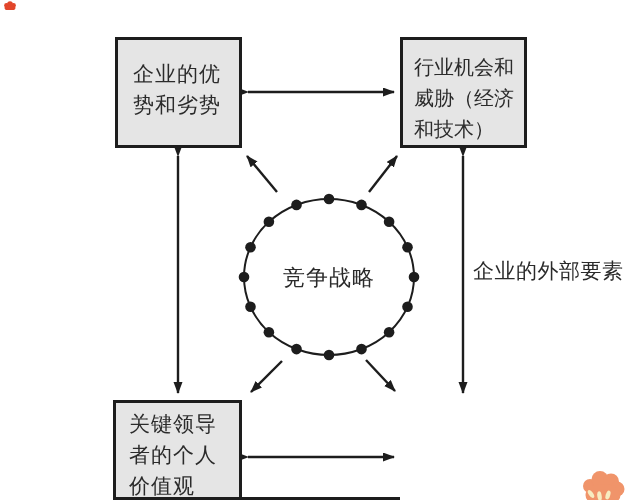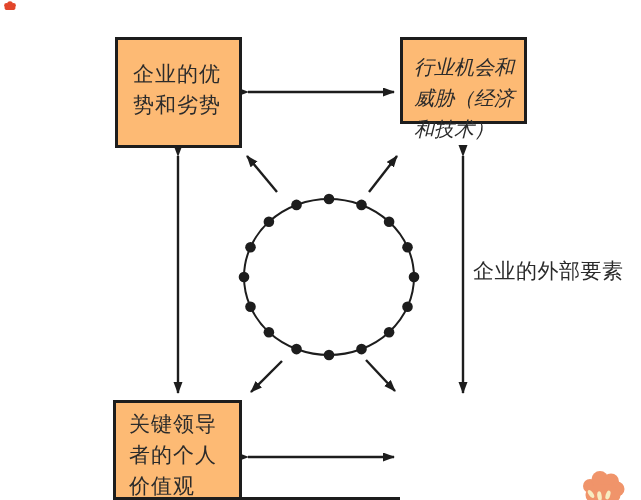--- a/index.html
+++ b/index.html
@@ -13,28 +13,28 @@
     width: 641px;
     height: 500px;
     background: var(--background, #ffffff);
     overflow: hidden;
     color: var(--text, #2b2b2b);
   }
   .box {
     position: absolute;
     box-sizing: border-box;
     border: 3px solid var(--line, #1d1d1d);
-    background: #fdba74;
+    background: #e5e5e5;
     white-space: pre-line;
     font-size: 21px;
     line-height: 31px;
     letter-spacing: 1px;
   }
   #box-tl { left: 115px; top: 37px;  width: 127px; height: 111px; padding: 19px 0 0 15px; }
-  #box-tr { left: 400px; top: 37px;  width: 127px; height: 87px; padding: 12px 0 0 11px; font-size: 20px; letter-spacing: 0; font-style: italic; }
+  #box-tr { left: 400px; top: 37px;  width: 127px; height: 111px; padding: 12px 0 0 11px; font-size: 20px; letter-spacing: 0; }
   #box-bl { left: 113px; top: 400px; width: 129px; height: 100px; padding: 6px 0 0 13px; }
   #box-br { left: 400px; top: 400px; width: 127px; height: 100px; padding: 6px 0 0 13px; }
   #bottom-joint-line {
     position: absolute;
     left: 242px; top: 497px; width: 158px; height: 3px;
     background: var(--line, #1d1d1d);
   }
   .side-label {
     position: absolute;
     top: 257px;
@@ -110,20 +110,21 @@
   <div class="box" id="box-tl">企业的优
 势和劣势</div>
   <div class="box" id="box-tr">行业机会和
 威胁（经济
 和技术）</div>
   <div class="box" id="box-bl">关键领导
 者的个人
 价值观</div>
   <div id="bottom-joint-line"></div>
 
+  <div id="circle-label">竞争战略</div>
 
   <div class="side-label" id="label-external">企业的外部要素</div>
 
   <svg style="position:absolute; left:580px; top:470px; width:50px; height:35px;" viewBox="0 0 50 35">
     <circle class="paw-body" cx="10" cy="16" r="7"></circle>
     <circle class="paw-body" cx="20" cy="9.5" r="8.5"></circle>
     <circle class="paw-body" cx="31" cy="11.5" r="8"></circle>
     <circle class="paw-body" cx="37" cy="19" r="7.5"></circle>
     <ellipse class="paw-body" cx="23" cy="25" rx="17.5" ry="11"></ellipse>
     <ellipse class="paw-bean" cx="11" cy="24" rx="2.2" ry="4.6" transform="rotate(-35 11 24)"></ellipse>

